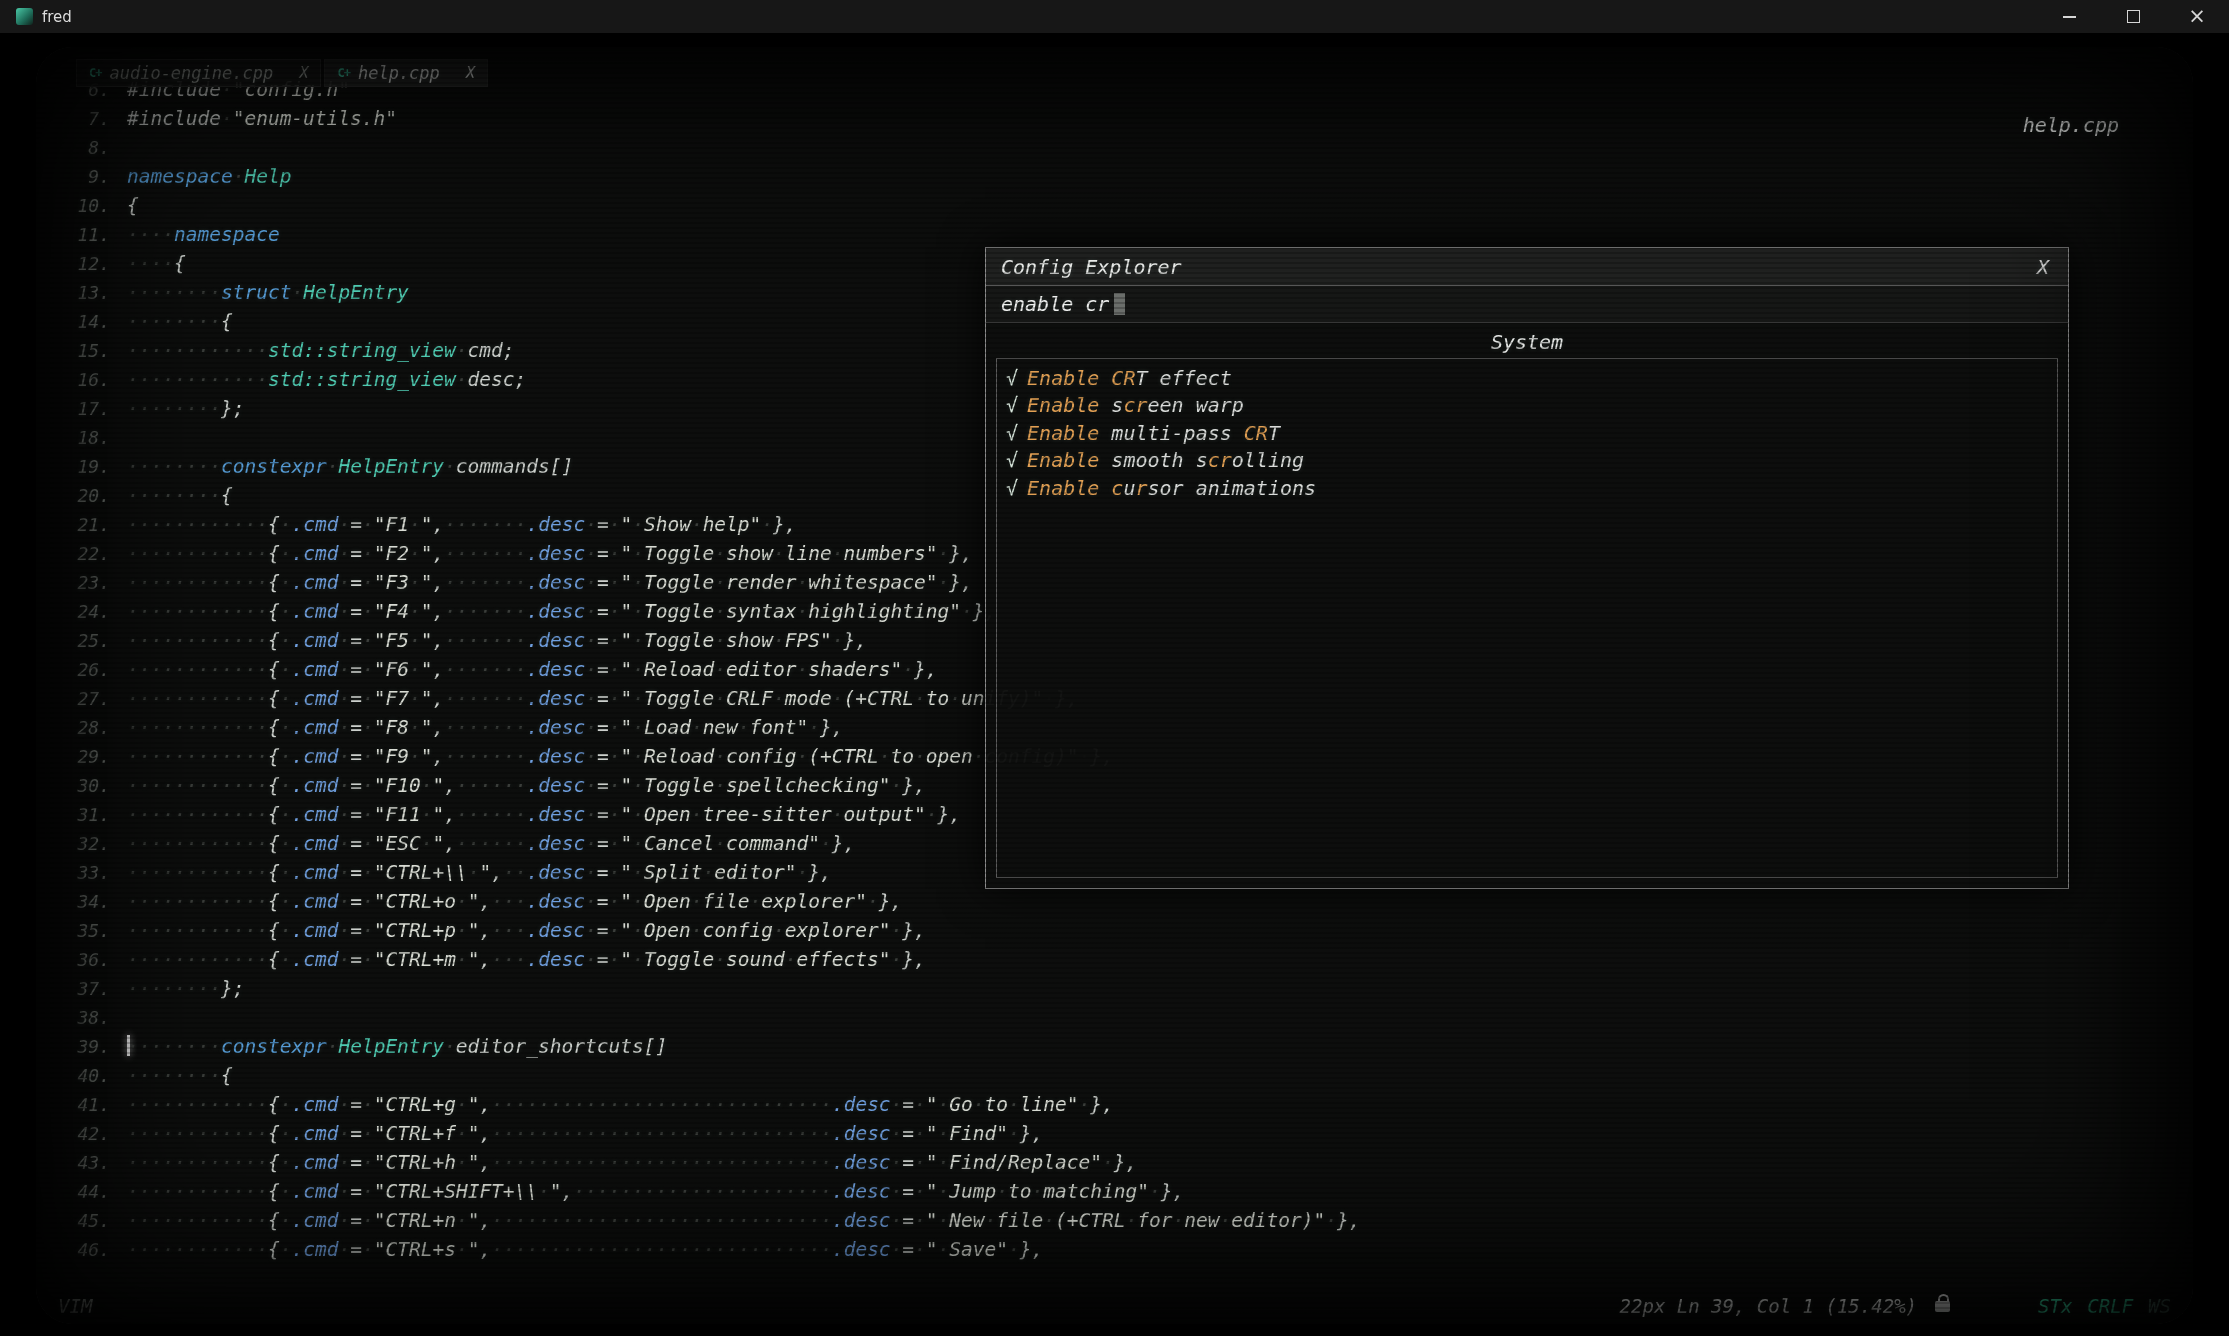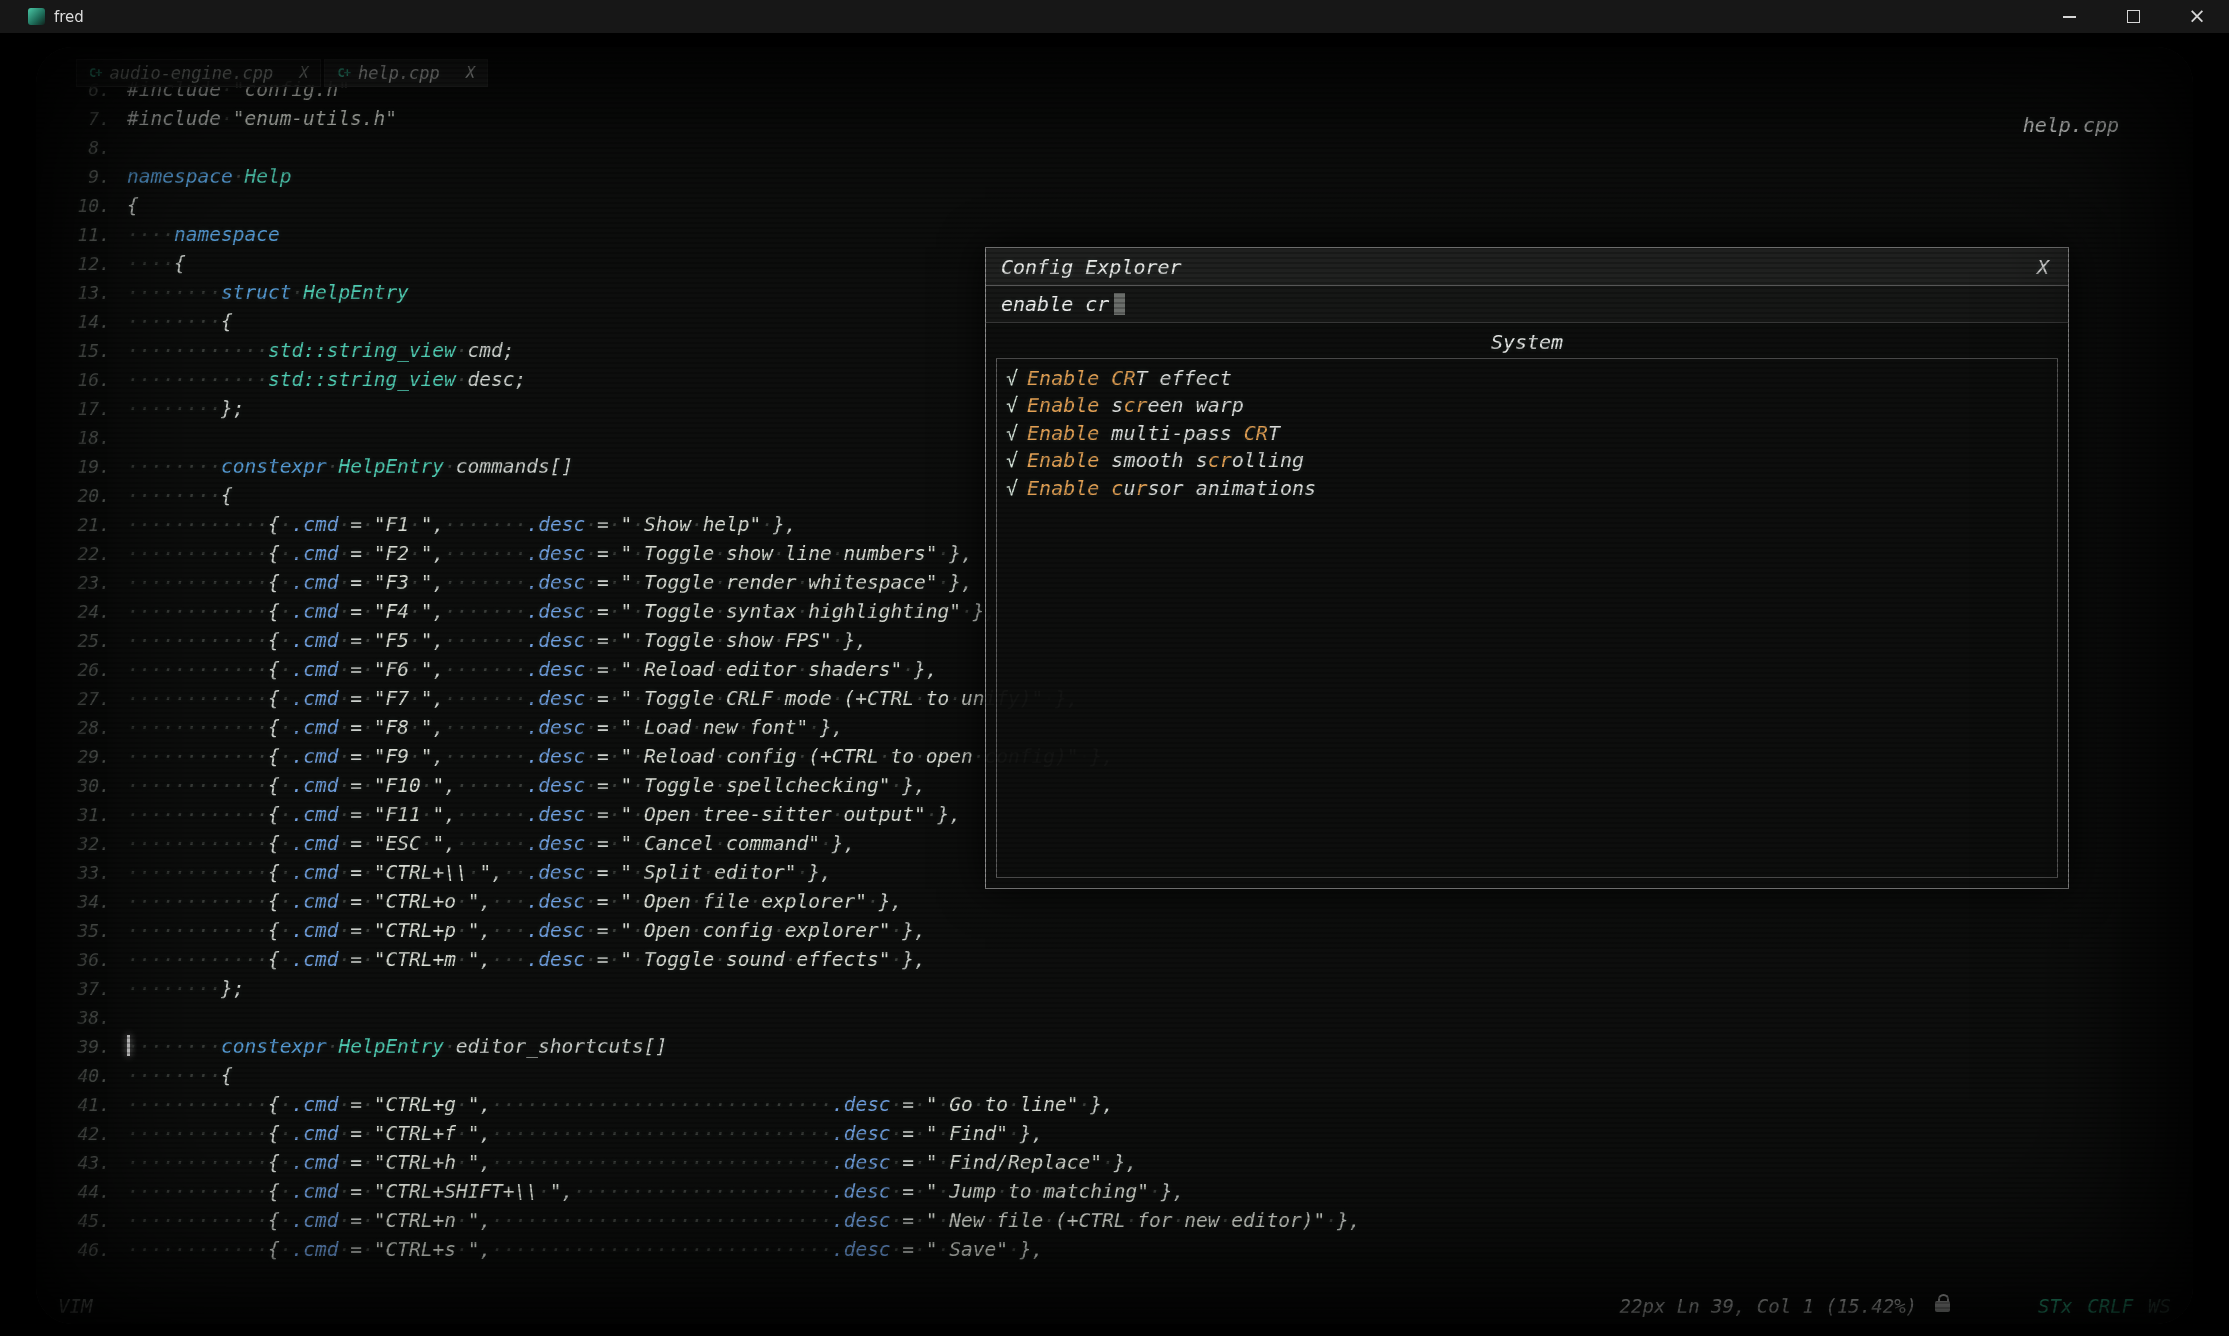--- a/index.html
+++ b/index.html
@@ -1,20 +1,20 @@
 <!DOCTYPE html>
 <html><head>
 <meta charset="utf-8">
 <style>
   html,body{margin:0;padding:0;background:#000;}
   body{width:2229px;height:1336px;font-family:"DejaVu Sans Mono",monospace;}
   .window{position:relative;width:2229px;height:1336px;background:#000;overflow:hidden;}
 
   
-  .titlebar{position:absolute;top:0;left:0;right:0;height:33px;background:#171717;display:flex;align-items:center;padding-left:28px;font-family:"DejaVu Sans",sans-serif;font-size:15px;color:#dcdcdc;z-index:30;}
+  .titlebar{position:absolute;top:0;left:0;right:0;height:33px;background:#171717;display:flex;align-items:center;padding-left:16px;font-family:"DejaVu Sans",sans-serif;font-size:15px;color:#dcdcdc;z-index:30;}
   .app-icon{width:17px;height:17px;border-radius:3px;background:linear-gradient(135deg,#4ac8a6 0%,#1d6a57 60%,#10221c 100%);margin-right:9px;}
   .win-controls{margin-left:auto;display:flex;height:100%;}
   .wc{width:64px;height:100%;background:transparent;border:none;color:#d6d6d6;display:flex;align-items:center;justify-content:center;cursor:pointer;padding:0;}
   .glyph-min{width:13px;height:2px;background:#d6d6d6;display:block;}
   .glyph-max{width:11px;height:11px;border:1.5px solid #d6d6d6;display:block;}
   .glyph-close{font-size:21px;line-height:1;font-family:"DejaVu Sans",sans-serif;color:#d6d6d6;}
 
   
   .screen{position:absolute;top:47px;left:36px;right:36px;bottom:12px;background:#0d0e0d;border-radius:36px;overflow:hidden;font-style:italic;text-shadow:0 0 5px rgba(170,220,200,.16);}
 

